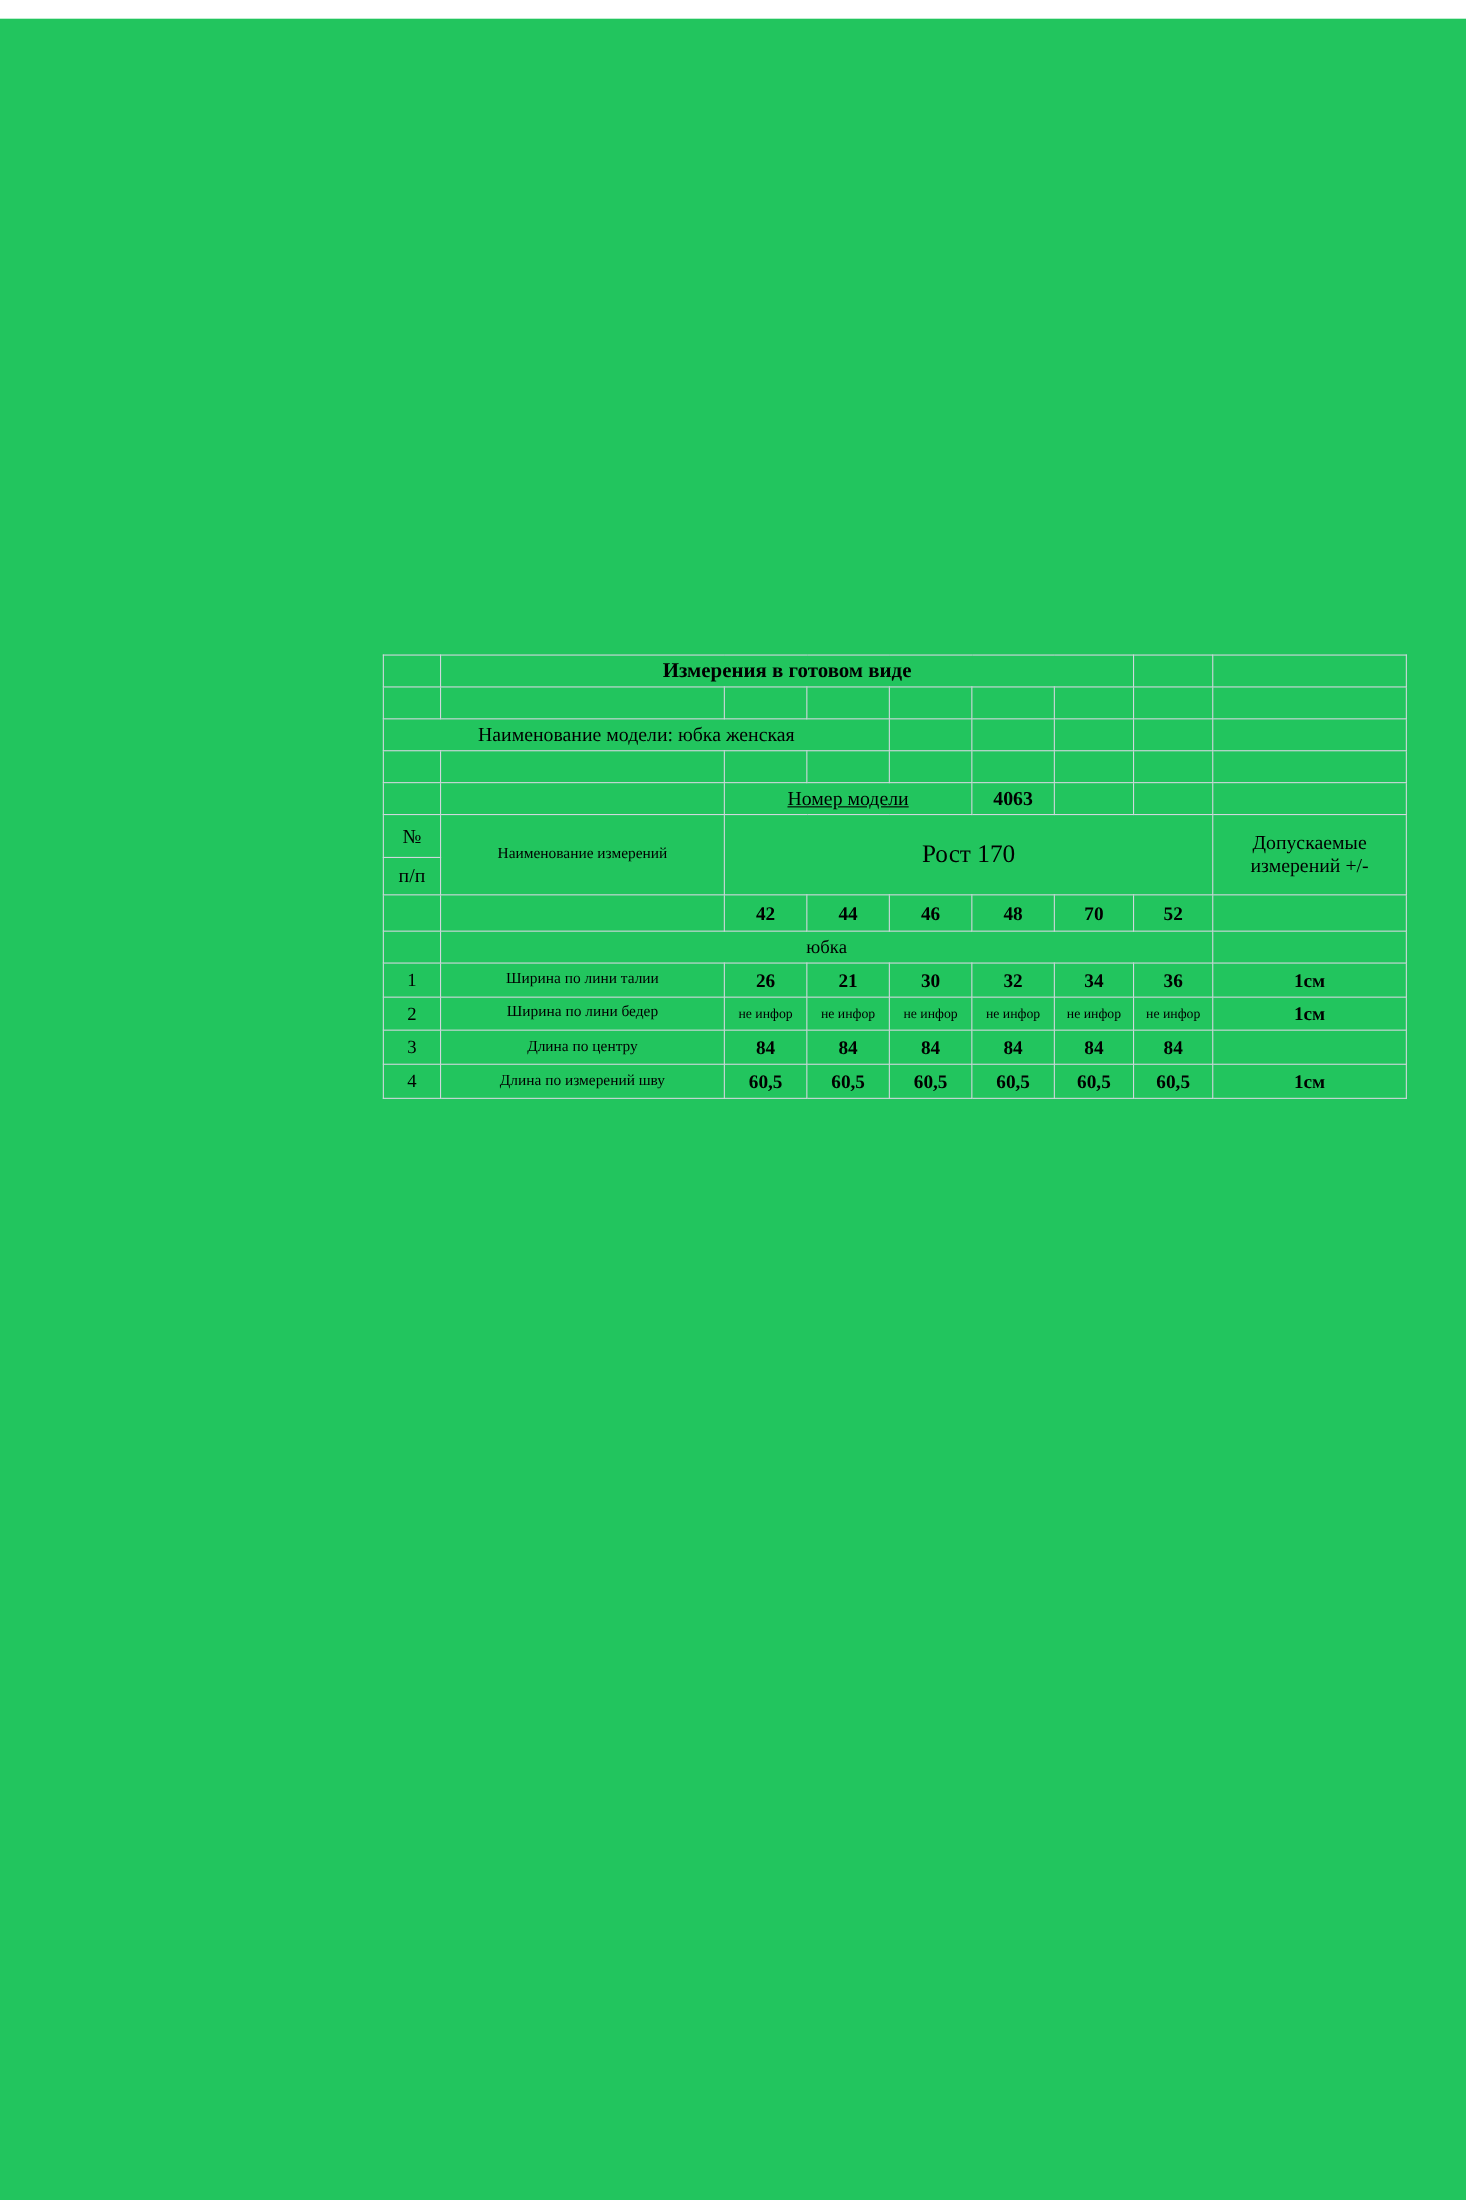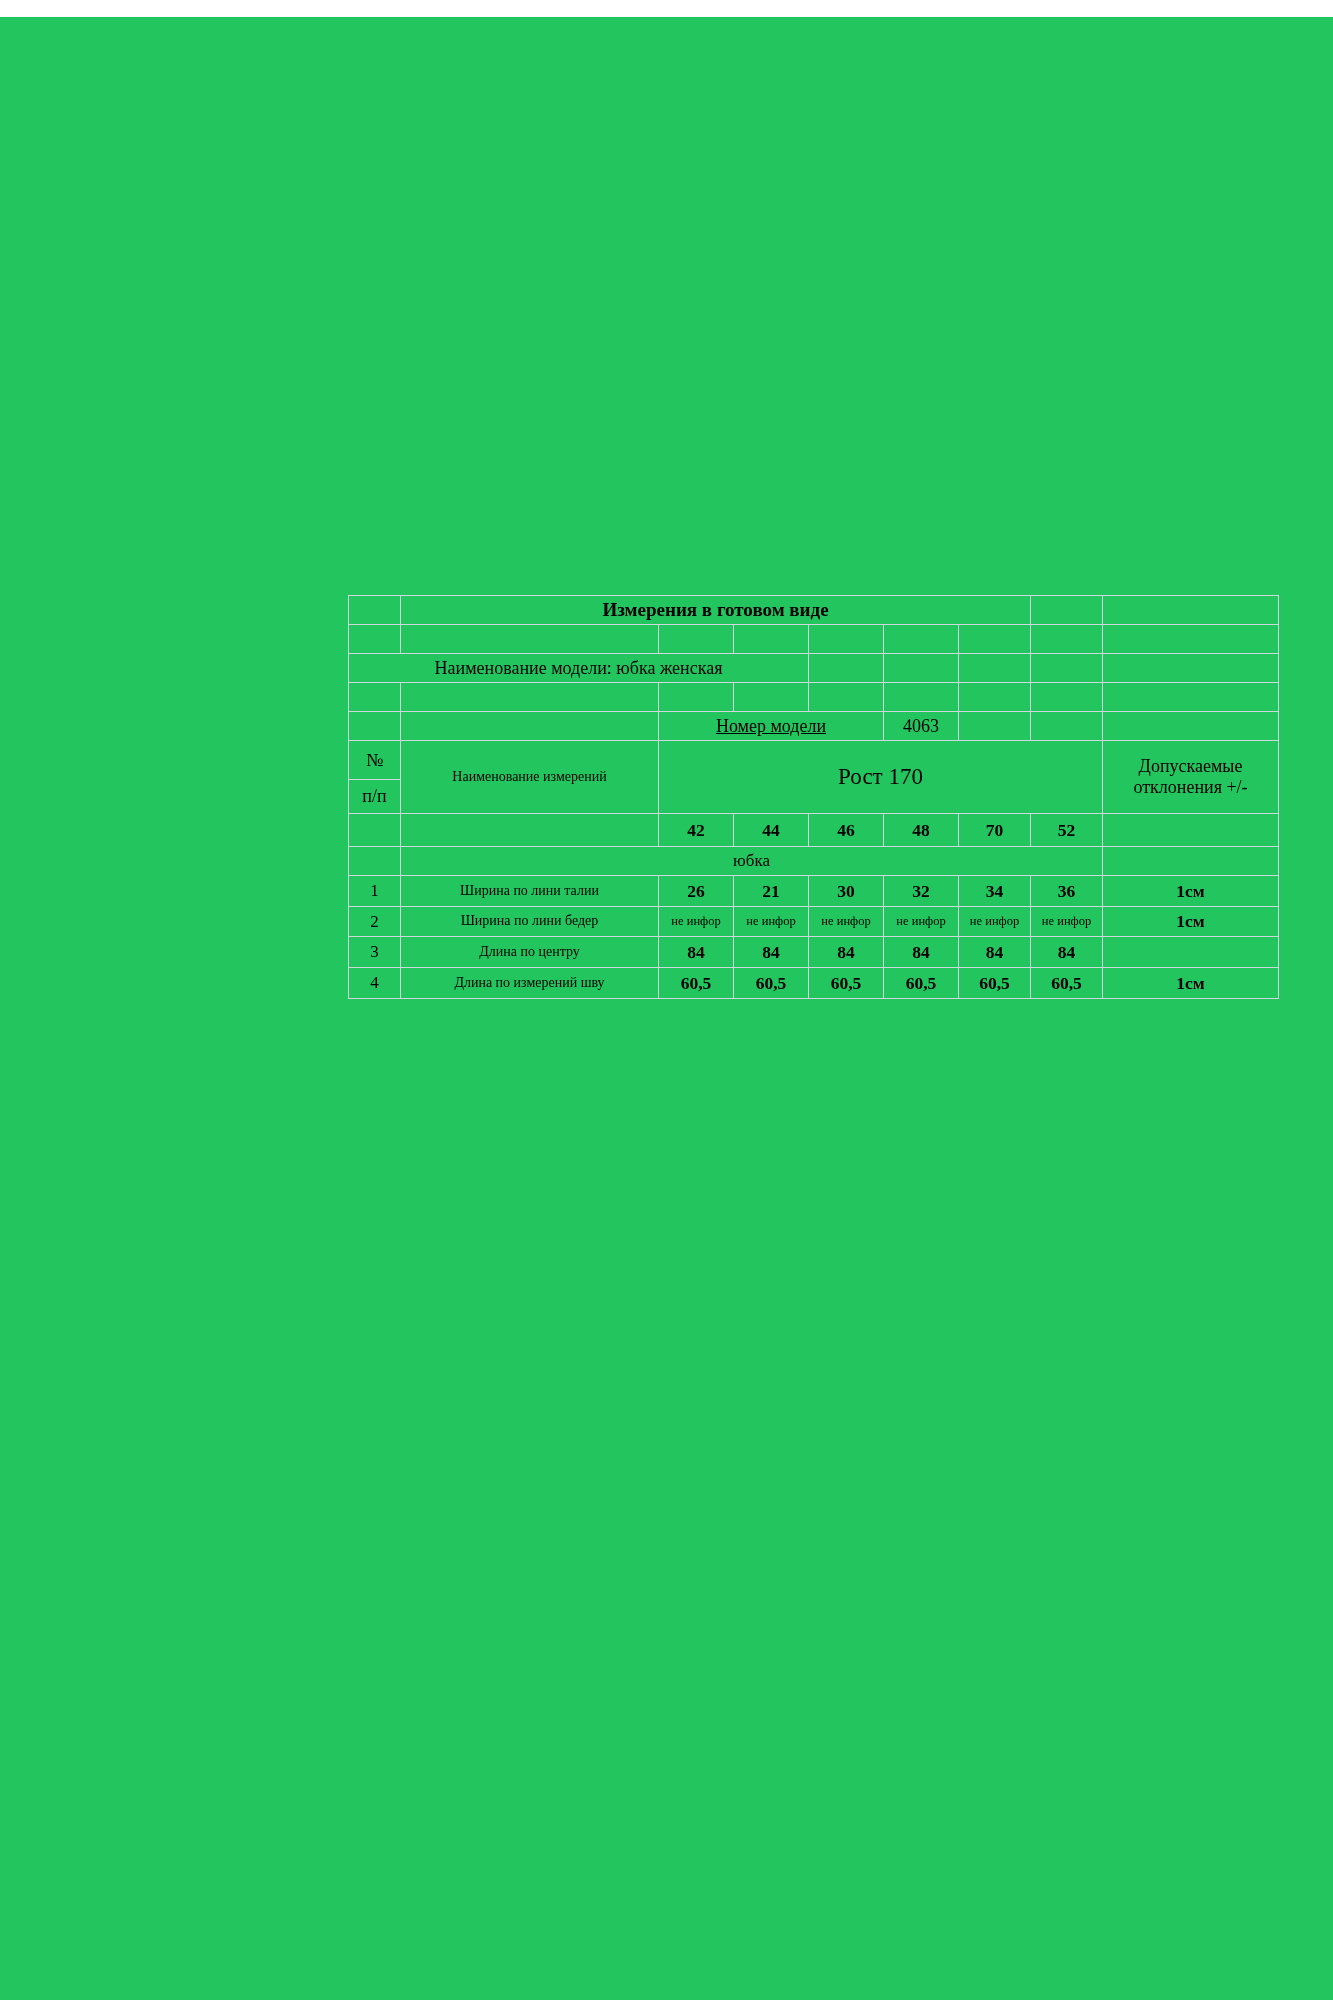--- a/index.html
+++ b/index.html
@@ -56,21 +56,21 @@
   .left-pad {
     text-align: left;
     padding-left: 5px;
   }
   .right-pad {
     text-align: right;
     padding-right: 7px;
     text-decoration: underline;
   }
   .bold {
-    font-weight: normal;
+    font-weight: bold;
   }
   .small {
     font-size: 12.5px;
   }
   .nm {
     font-size: 18px;
   }
   .hdr-name {
     font-size: 14px;
   }
@@ -168,21 +168,21 @@
           <td></td>
           <td></td>
         </tr>
 
         <tr>
           <td class="b numhdr" style="height:38px">№</td>
           <td class="b hdr-name" rowspan="2">Наименование измерений</td>
           <td class="b rost" colspan="6" rowspan="2">Рост 170</td>
           <td class="b dev" rowspan="2">
             <div>Допускаемые</div>
-            <div>отклонения +/-</div>
+            <div>измерений +/-</div>
           </td>
         </tr>
         <tr>
           <td class="b numhdr" style="height:33px">п/п</td>
         </tr>
 
         <tr>
           <td class="b" style="height:32px"></td>
           <td class="b"></td>
           <td class="b val">42</td>

